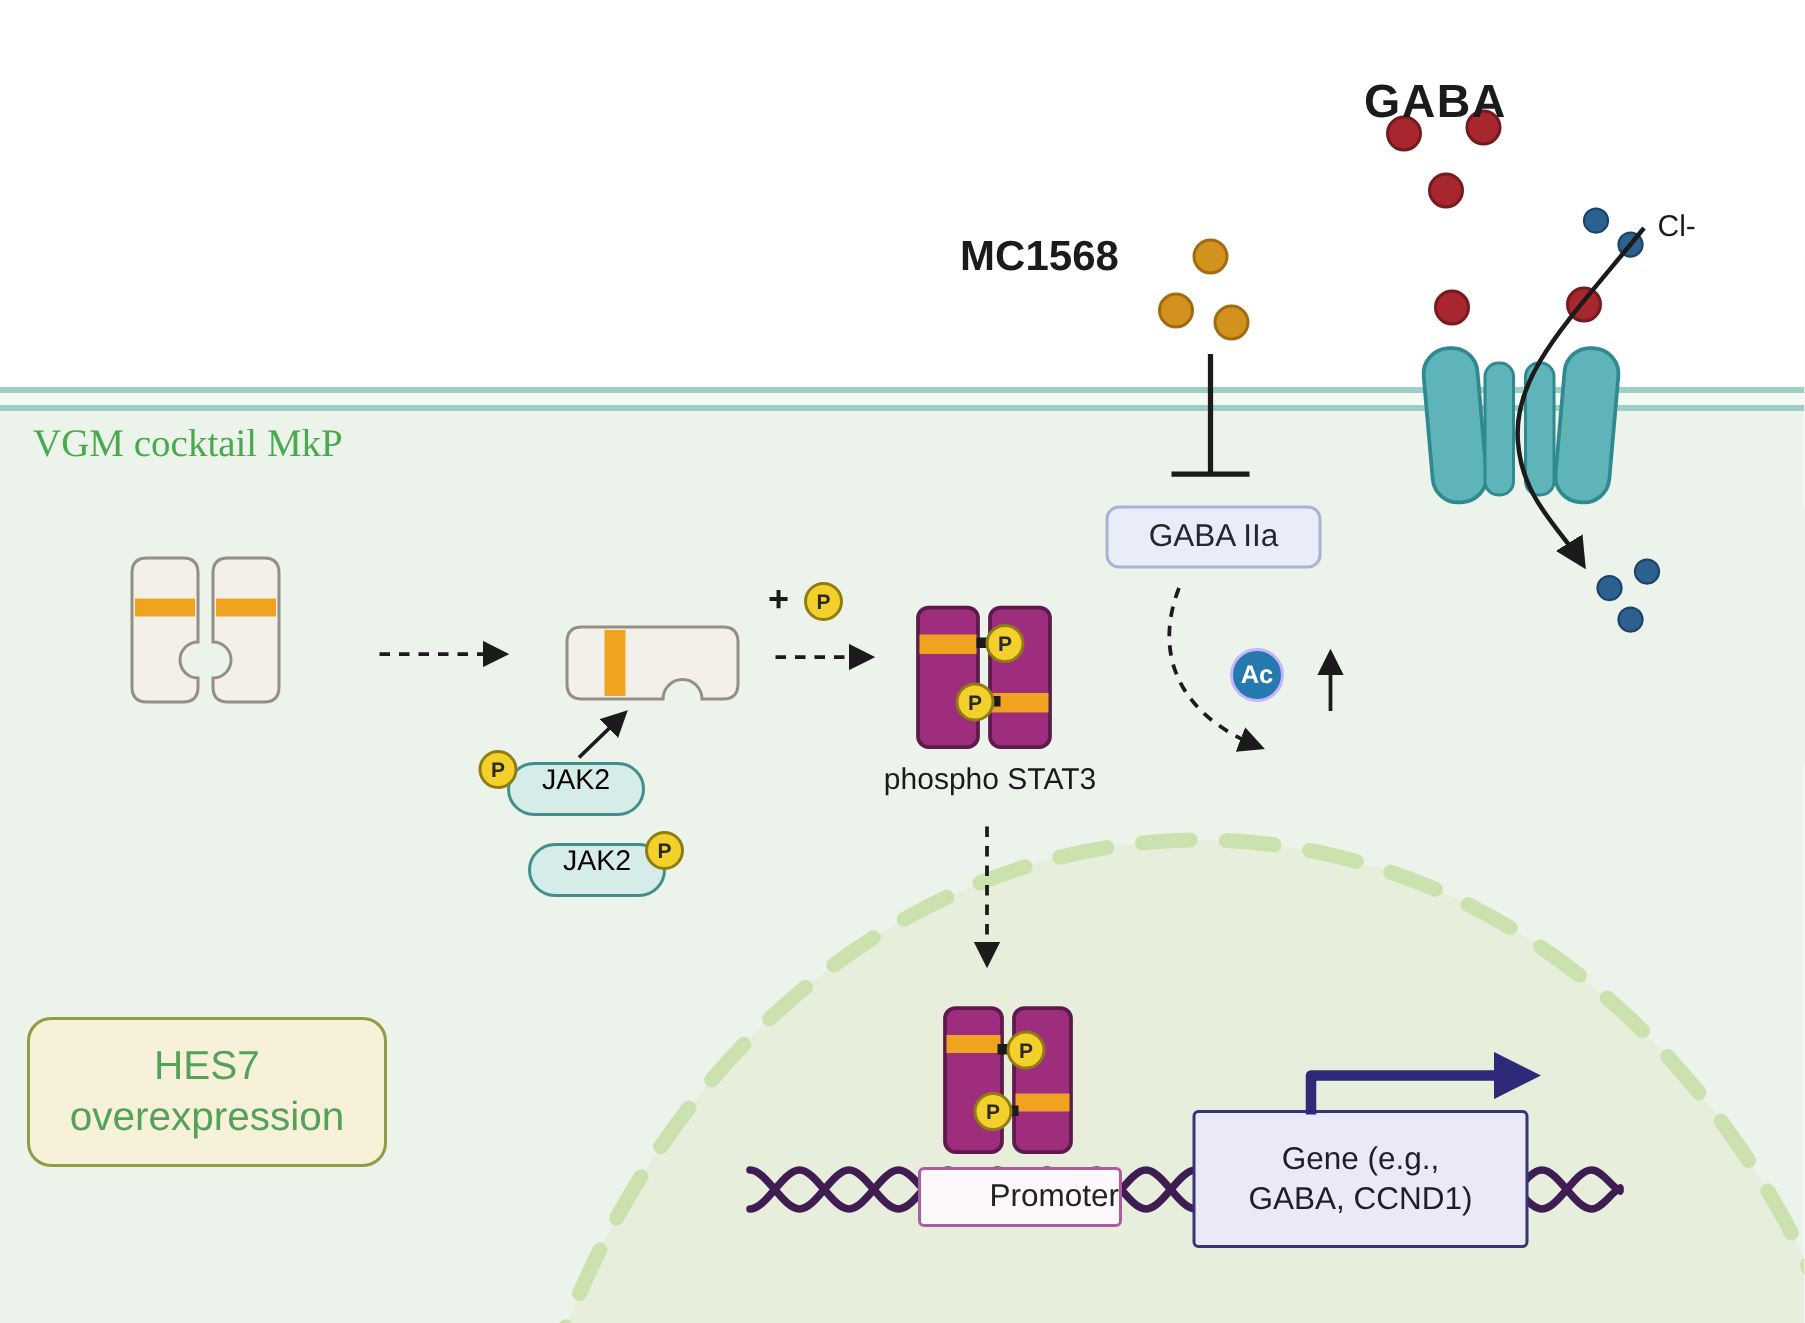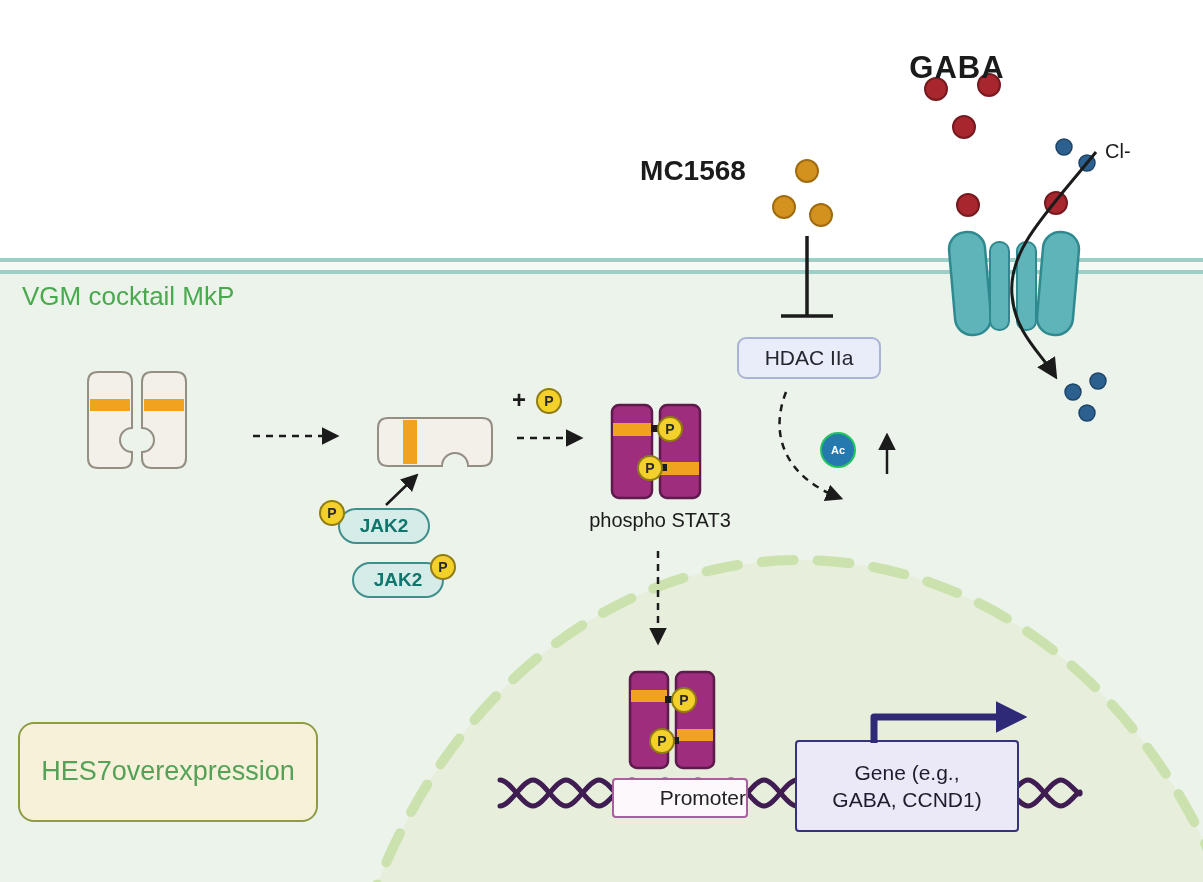--- a/index.html
+++ b/index.html
@@ -19,32 +19,32 @@
   .mc    { font-size:28px; font-weight:bold; }
   .cl    { font-size:20px; }
   .vgm   { font-size:26px; color:#49a94d; }
   .small-cap { font-size:20px; }
   .plus  { font-size:24px; font-weight:bold; }
 
   .hdac-box { position:absolute; z-index:2; left:737px; top:337px; width:144px; height:42px;
               background:#e9edf9; border:2px solid #aab3d6; border-radius:9px;
               display:flex; align-items:center; justify-content:center; font-size:21px; color:#26262e; }
   .ac-badge { position:absolute; z-index:2; left:820px; top:432px; width:36px; height:36px; border-radius:50%;
-              background:#2679ae; border:2px solid #22c55e; color:#ffffff; font-weight:bold; font-size:11px;
+              background:#2679ae; border:2px solid #c4b5fd; color:#ffffff; font-weight:bold; font-size:17px;
               display:flex; align-items:center; justify-content:center; }
   .jak2-pill { position:absolute; z-index:2; width:92px; height:36px; border-radius:18px;
-               background:#d6ece8; border:2px solid #3f8f8c; color:#0f766e; font-size:19px;
-               display:flex; align-items:center; justify-content:center;font-weight:bold; }
+               background:#d6ece8; border:2px solid #3f8f8c; color:#000000; font-size:19px;
+               display:flex; justify-content:center; }
   .p-badge { position:absolute; z-index:2; width:26px; height:26px; border-radius:50%;
              background:#f4d02b; border:2px solid #8f7c12; color:#2a2a2a; font-weight:bold; font-size:14px;
              display:flex; align-items:center; justify-content:center; }
-  .hes7-box { position:absolute; z-index:2; left:18px; top:678px; width:300px; height:100px;
+  .hes7-box { position:absolute; z-index:2; left:18px; top:678px; width:240px; height:100px;
               background:#f7f1da; border:2px solid #8f9c43; border-radius:16px;
-              display:flex; flex-direction:row; align-items:center; justify-content:center;
-              color:#53a257; font-size:27px; line-height:1.25;margin-top:44px; }
+              display:flex; flex-direction:column; align-items:center; justify-content:center;
+              color:#53a257; font-size:27px; line-height:1.25; }
   .promoter-box { position:absolute; z-index:2; left:612px; top:778px; width:136px; height:40px;
                   background:#fdf8fc; border:2px solid #a85fa0; border-radius:4px;
                   display:flex; align-items:center; justify-content:flex-end; font-size:21px; color:#222222; }
   .gene-box { position:absolute; z-index:2; left:795px; top:740px; width:224px; height:92px;
               background:#ebe9f7; border:2.5px solid #37327d; border-radius:4px;
               display:flex; flex-direction:column; align-items:center; justify-content:center;
               font-size:21px; line-height:1.3; color:#1d1d2e; }
 </style>
 </head>
 <body>
@@ -120,26 +120,26 @@
     <line x1="517" y1="438" x2="580" y2="438" stroke="#1b1b1b" stroke-width="2.5" stroke-dasharray="7 6" marker-end="url(#ah)"></line>
     <line x1="658" y1="551" x2="658" y2="642" stroke="#1b1b1b" stroke-width="2.5" stroke-dasharray="7 6" marker-end="url(#ah)"></line>
     <path fill="none" stroke="#1b1b1b" stroke-width="3" marker-end="url(#ah)" d="M 1096 152 C 1045 215, 1008 250, 1012 295 C 1015 333, 1040 352, 1055 376"></path>
     <path fill="none" stroke="#1b1b1b" stroke-width="2.5" stroke-dasharray="7 6" marker-end="url(#ah)" d="M 786 392 C 768 438, 788 478, 840 498"></path>
     <line x1="887" y1="474" x2="887" y2="436" stroke="#1b1b1b" stroke-width="2.5" marker-end="url(#ah)"></line>
   </svg>
 
   <div class="lbl gaba center" style="left:872px; top:26px; width:170px;margin-top:24px;">GABA</div>
   <div class="lbl cl" style="left:1105px; top:140px;">Cl-</div>
   <div class="lbl mc center" style="left:618px; top:155px; width:150px;">MC1568</div>
-  <div class="lbl vgm" style="left:22px; top:281px;">VGM cocktail MkP</div>
+  <div class="lbl vgm" style="left:22px; top:281px;font-family:Liberation Serif, serif;">VGM cocktail MkP</div>
   <div class="lbl small-cap center" style="left:565px; top:509px; width:190px;">phospho STAT3</div>
   <div class="lbl plus" style="left:512px; top:386px;">+</div>
 
   <div class="hdac-box">
-    <span>HDAC IIa</span>
+    <span>GABA IIa</span>
   </div>
 
   <div class="ac-badge">Ac</div>
 
   <div class="jak2-pill" style="left:338px; top:508px;">
     <span>JAK2</span>
   </div>
   <div class="jak2-pill" style="left:352px; top:562px;">
     <span>JAK2</span>
   </div>

